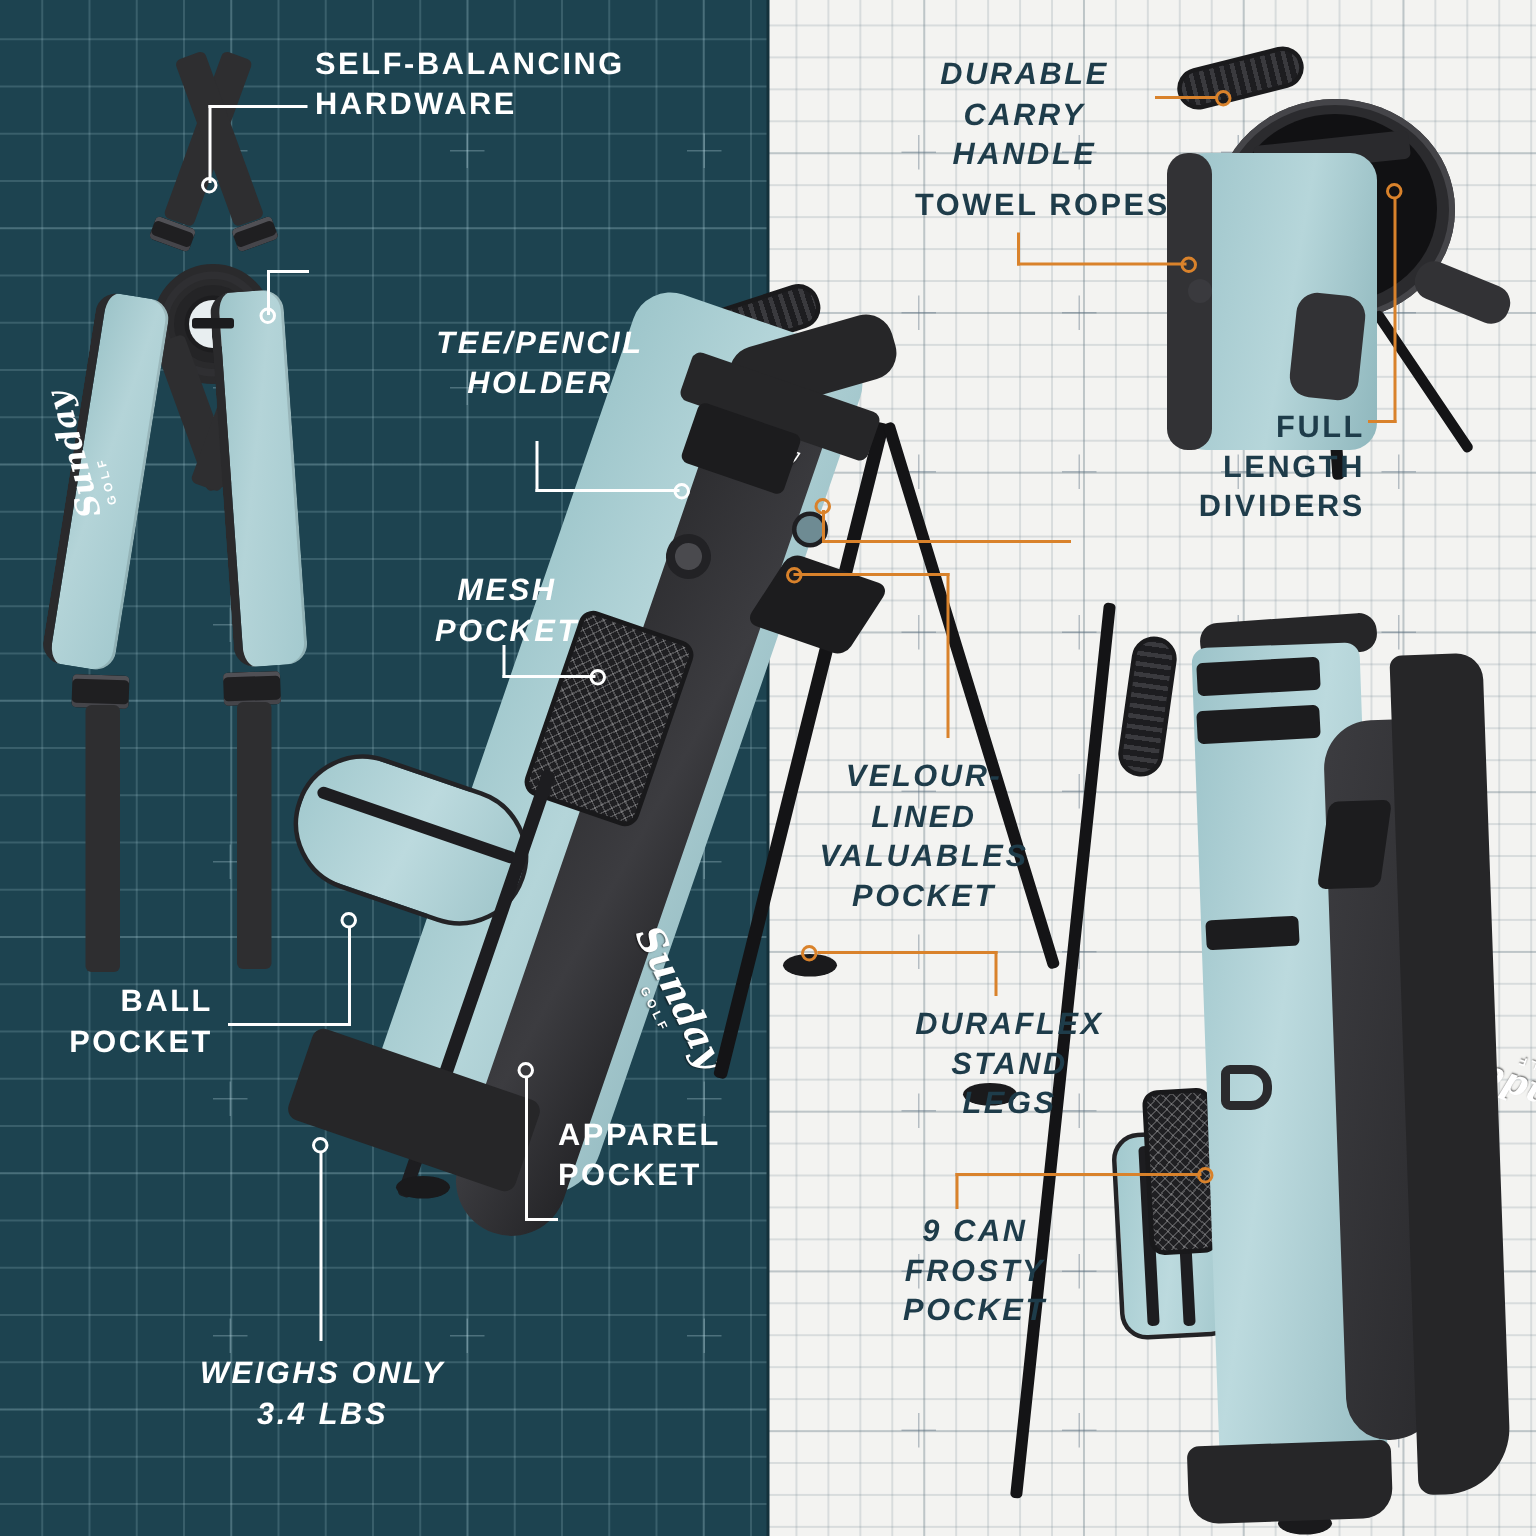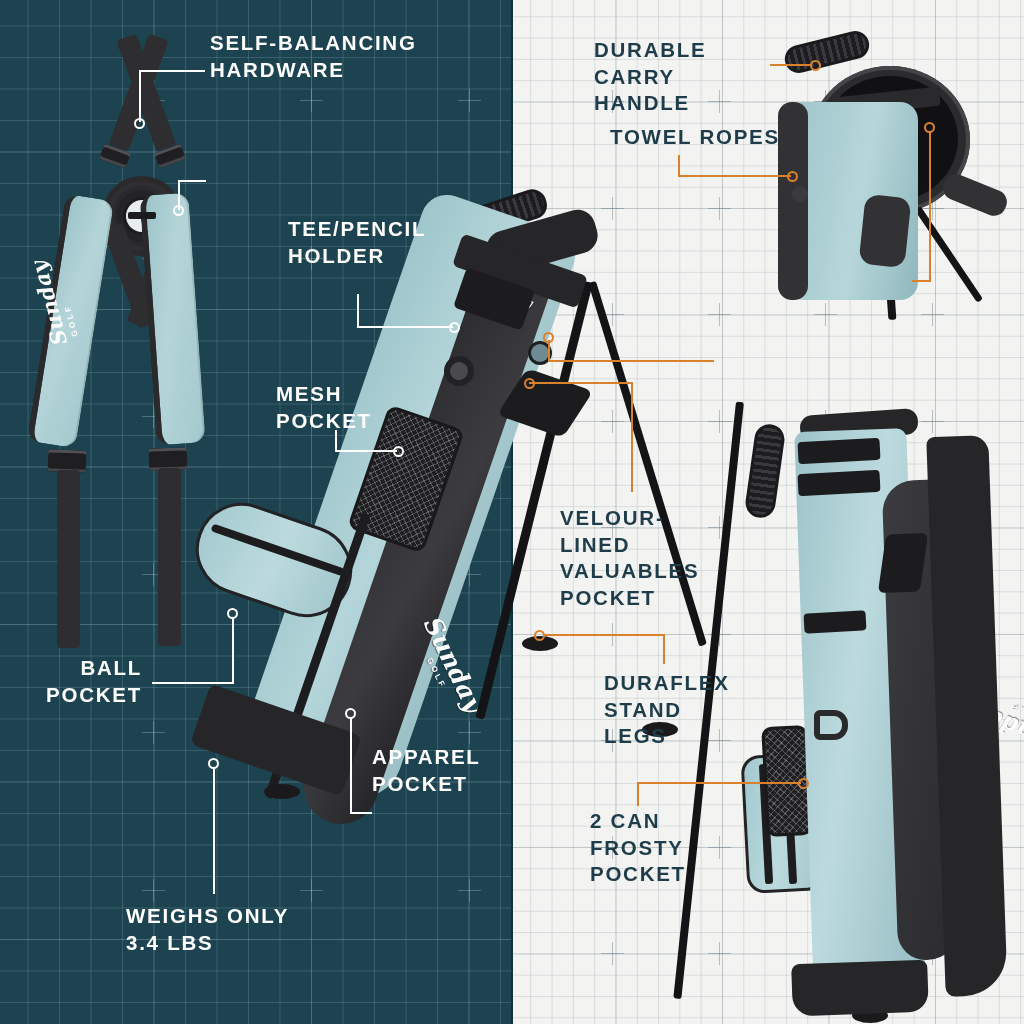--- a/index.html
+++ b/index.html
@@ -75,21 +75,21 @@
     letter-spacing: 0.085em;
     font-weight: 700;
     font-size: 20.5px;
     line-height: 1.3;
     white-space: pre-line;
   }
   .callout.dark-side { color: #ffffff; }
   .callout.light-side { color: #1e3c4a; }
   .callout.ta-left { text-align: left; }
   .callout.ta-right { text-align: right; }
-  .callout.ta-center { text-align: left; }
+  .callout.ta-center { text-align: center; font-style: italic; }
 
   
   .conn { position: absolute; z-index: 28; }
   .seg { position: absolute; }
   .dot {
     position: absolute;
     width: 11px; height: 11px;
     border-radius: 50%;
     background: transparent;
   }
@@ -544,26 +544,28 @@
 POCKET</div>
 
   <div class="callout dark-side ta-center" style="left:126px; top:903px; width:178px;">WEIGHS ONLY
 3.4 LBS</div>
 
   <div class="callout light-side ta-center" style="left:594px; top:37px; width:178px;">DURABLE CARRY
 HANDLE</div>
 
   <div class="callout light-side ta-left" style="left:610px; top:124px; width:200px;">TOWEL ROPES</div>
 
-
-
-  <div class="callout light-side ta-center" style="left:560px; top:505px; width:160px;">VELOUR-LINED
+  <div class="callout light-side ta-right" style="left:752px; top:272px; width:158px;">FULL LENGTH
+DIVIDERS</div>
+
+
+  <div class="callout light-side ta-center" style="left:536px; top:505px; width:160px;">VELOUR-LINED
 VALUABLES
 POCKET</div>
 
   <div class="callout light-side ta-center" style="left:604px; top:670px; width:138px;">DURAFLEX
 STAND LEGS</div>
 
-  <div class="callout light-side ta-center" style="left:590px; top:808px; width:120px;">2 CAN
+  <div class="callout light-side ta-center" style="left:590px; top:808px; width:120px;">9 CAN
 FROSTY
 POCKET</div>
 
 </div>
 
 </body></html>

